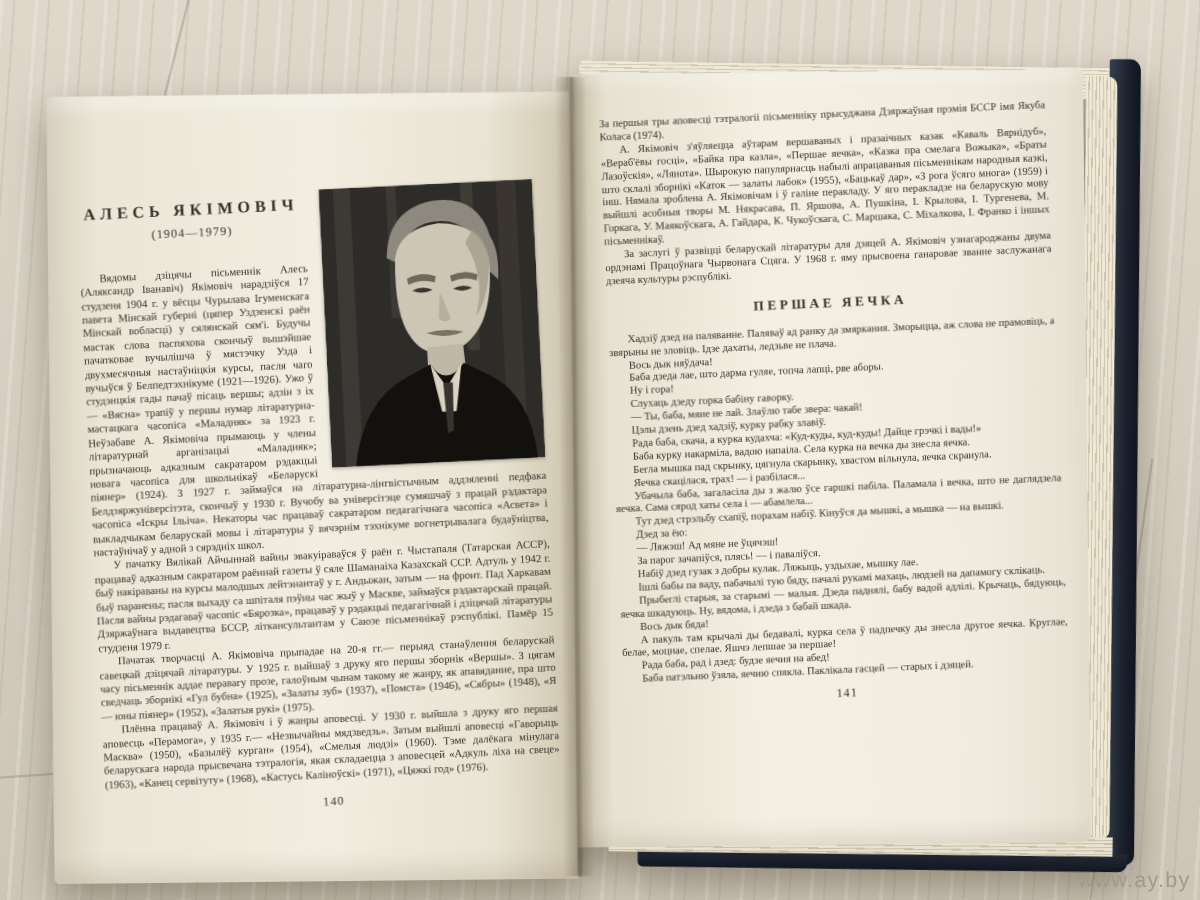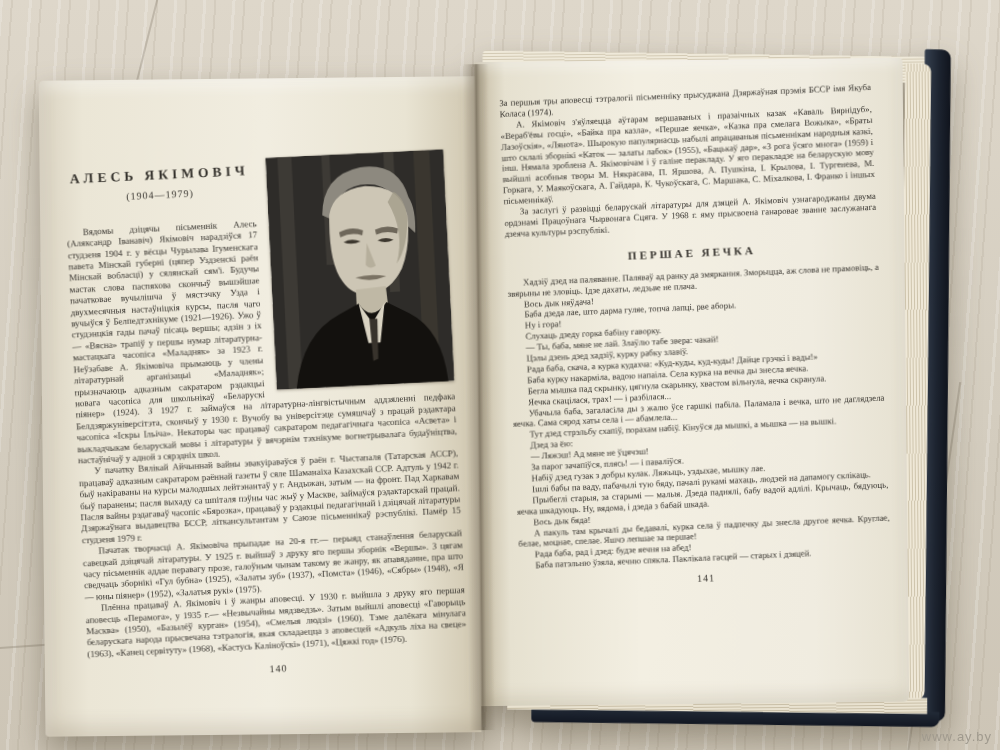--- a/index.html
+++ b/index.html
@@ -52,21 +52,21 @@
   .author-title{text-align:center;font-weight:bold;font-size:13.5px;letter-spacing:4px;margin:0 0 9px 0;}
   .author-years{text-align:center;font-size:10px;letter-spacing:1px;margin:0 0 22px 0;}
   .portrait{float:right;width:178px;height:232px;margin:-6px 0 10px 12px;
     box-shadow:0 1px 3px rgba(60,50,35,.35);display:block;}
   .bio p, .story p, .intro p{margin:0;text-indent:16px;text-align:justify;}
   .intro p:first-child{text-indent:0;}
   .story-title{text-align:center;font-weight:bold;font-size:11px;letter-spacing:3px;margin:16px 0 11px 0;}
   .pagenum{text-align:center;font-size:10px;margin-top:12px;letter-spacing:1px;}
   .pagenum-right{text-align:center;font-size:10px;margin-top:10px;letter-spacing:1px;}
 
-  .watermark{position:absolute;right:8px;bottom:6px;font-size:13px;color:#a09a8e;
+  .watermark{position:absolute;right:8px;bottom:6px;font-size:18px;color:#a09a8e;
     font-family:"Liberation Sans","DejaVu Sans",sans-serif;letter-spacing:1px;}
 </style>
 </head>
 <body>
 
 <div class="seam seam1"></div>
 <div class="seam seam2"></div>
 <div class="seam seam3"></div>
 
 <div class="book">

